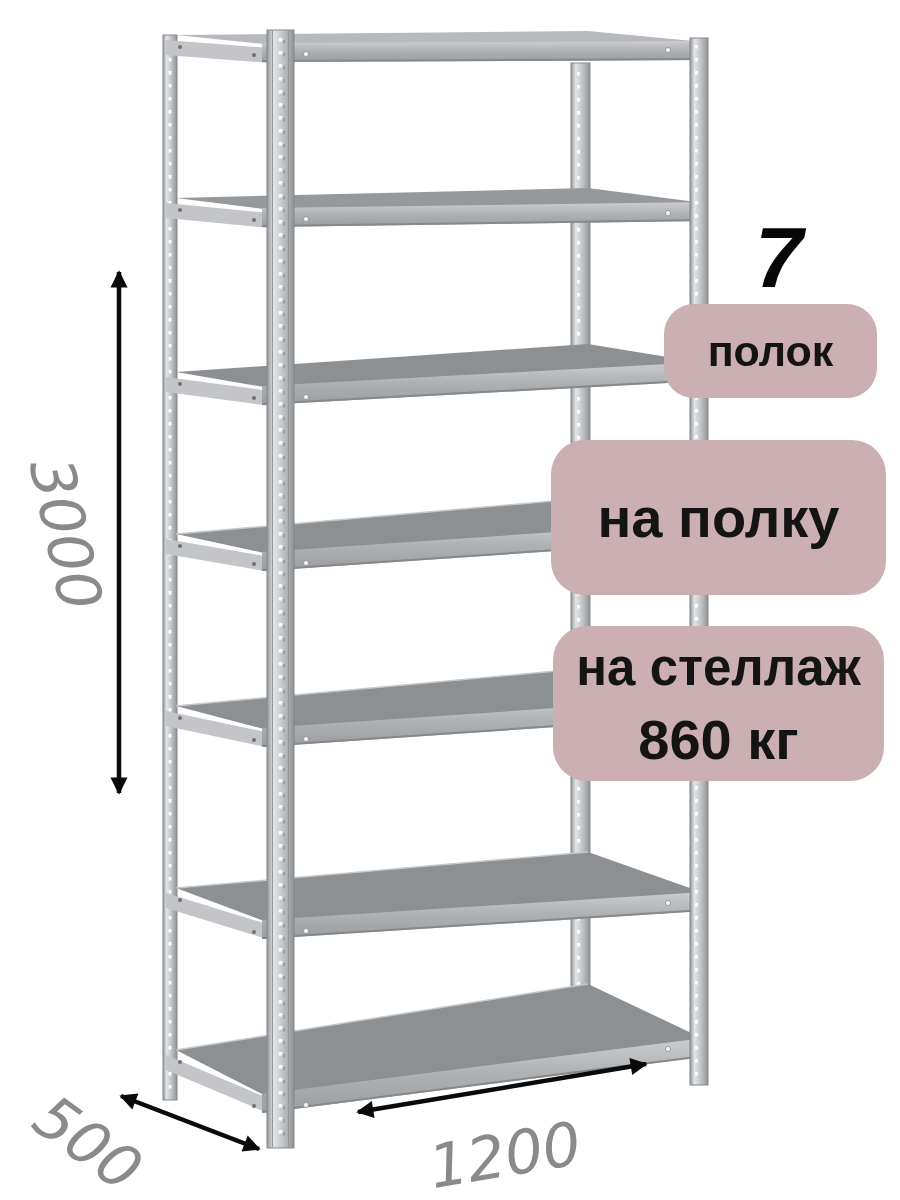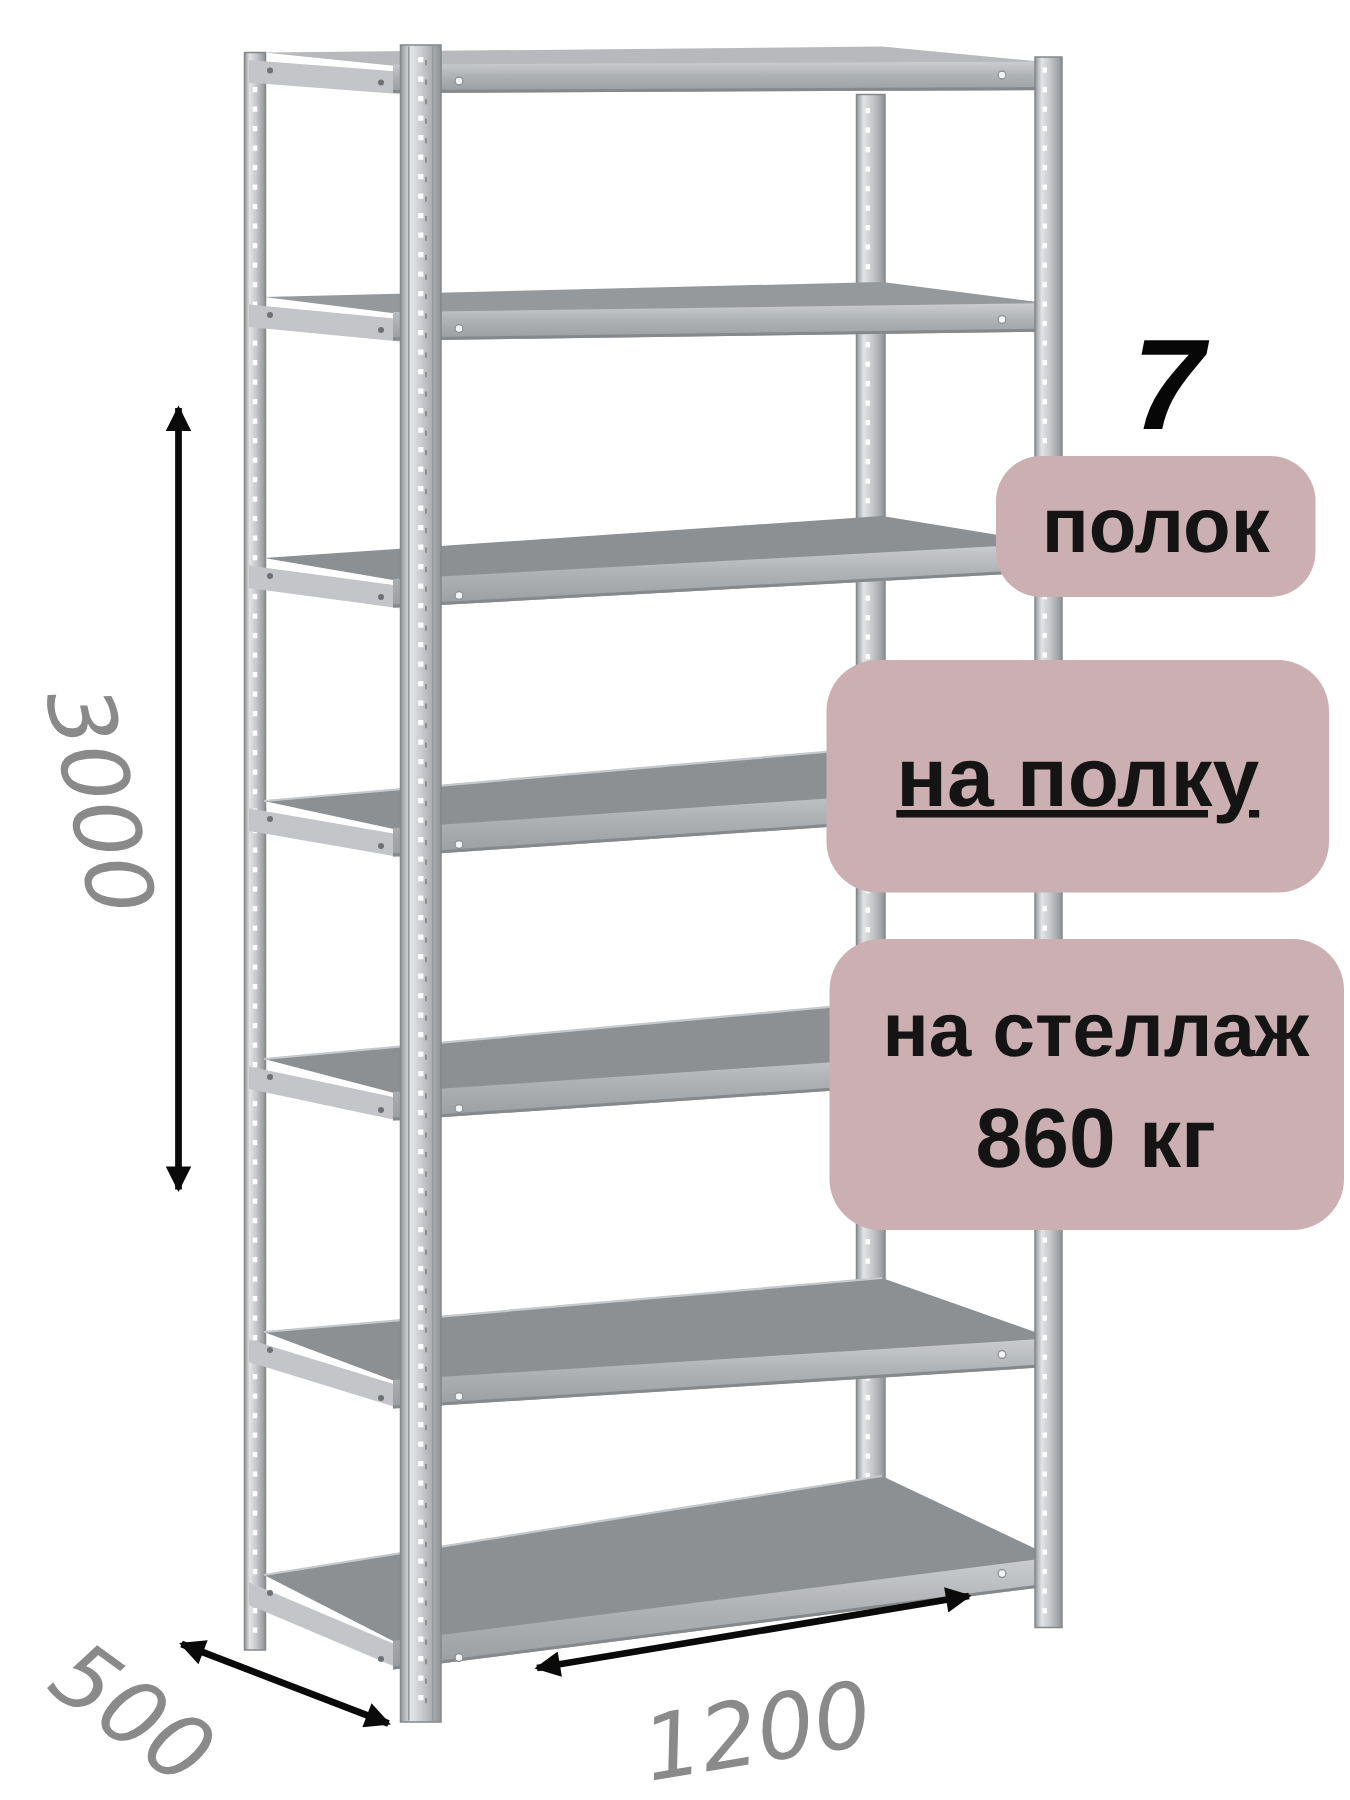--- a/index.html
+++ b/index.html
@@ -2,23 +2,23 @@
 <html><head>
 <meta charset="utf-8">
 <style>
   html,body{margin:0;padding:0;background:#ffffff;}
   .stage{position:relative;width:900px;height:1200px;background:#ffffff;overflow:hidden;
          font-family:"Liberation Sans",sans-serif;}
   .stage svg{position:absolute;left:0;top:0;}
   .badge{position:absolute;background:#ccafb2;border-radius:34px;display:flex;flex-direction:column;
          align-items:center;justify-content:center;color:#141414;font-weight:bold;text-align:center;}
   .badge span{display:block;white-space:nowrap;}
-  .badge-count{left:664px;top:304px;width:213px;height:94px;border-radius:30px;font-size:52px;}
-  .badge-shelf{left:551px;top:440px;width:335px;height:155px;font-size:56px;line-height:72px;text-decoration:underline;}
-  .badge-rack{left:553px;top:626px;width:331px;height:194px;font-size:56px;line-height:72px;padding-left:12px;}
+  .badge-count{left:664px;top:304px;width:213px;height:94px;border-radius:30px;font-size:43px;}
+  .badge-shelf{left:551px;top:440px;width:335px;height:155px;font-size:56px;line-height:72px;}
+  .badge-rack{left:553px;top:626px;width:331px;height:155px;font-size:56px;line-height:72px;}
   .badge .sm{font-size:51px;}
   .big7{position:absolute;left:731px;top:212px;width:96px;text-align:center;font-size:86px;
         font-weight:bold;font-style:italic;color:#070707;line-height:90px;}
   .dim{position:absolute;color:#8a8a8a;font-family:"DejaVu Sans",sans-serif;font-style:italic;
        text-align:center;line-height:70px;}
   .dim-h{left:-64px;top:499px;width:260px;font-size:60px;transform:rotate(78deg);}
   .dim-d{left:-22px;top:1108px;width:220px;font-size:60px;transform:rotate(36deg);}
   .dim-w{left:355px;top:1120px;width:300px;font-size:60px;transform:rotate(-9.5deg);}
 </style>
 </head>

